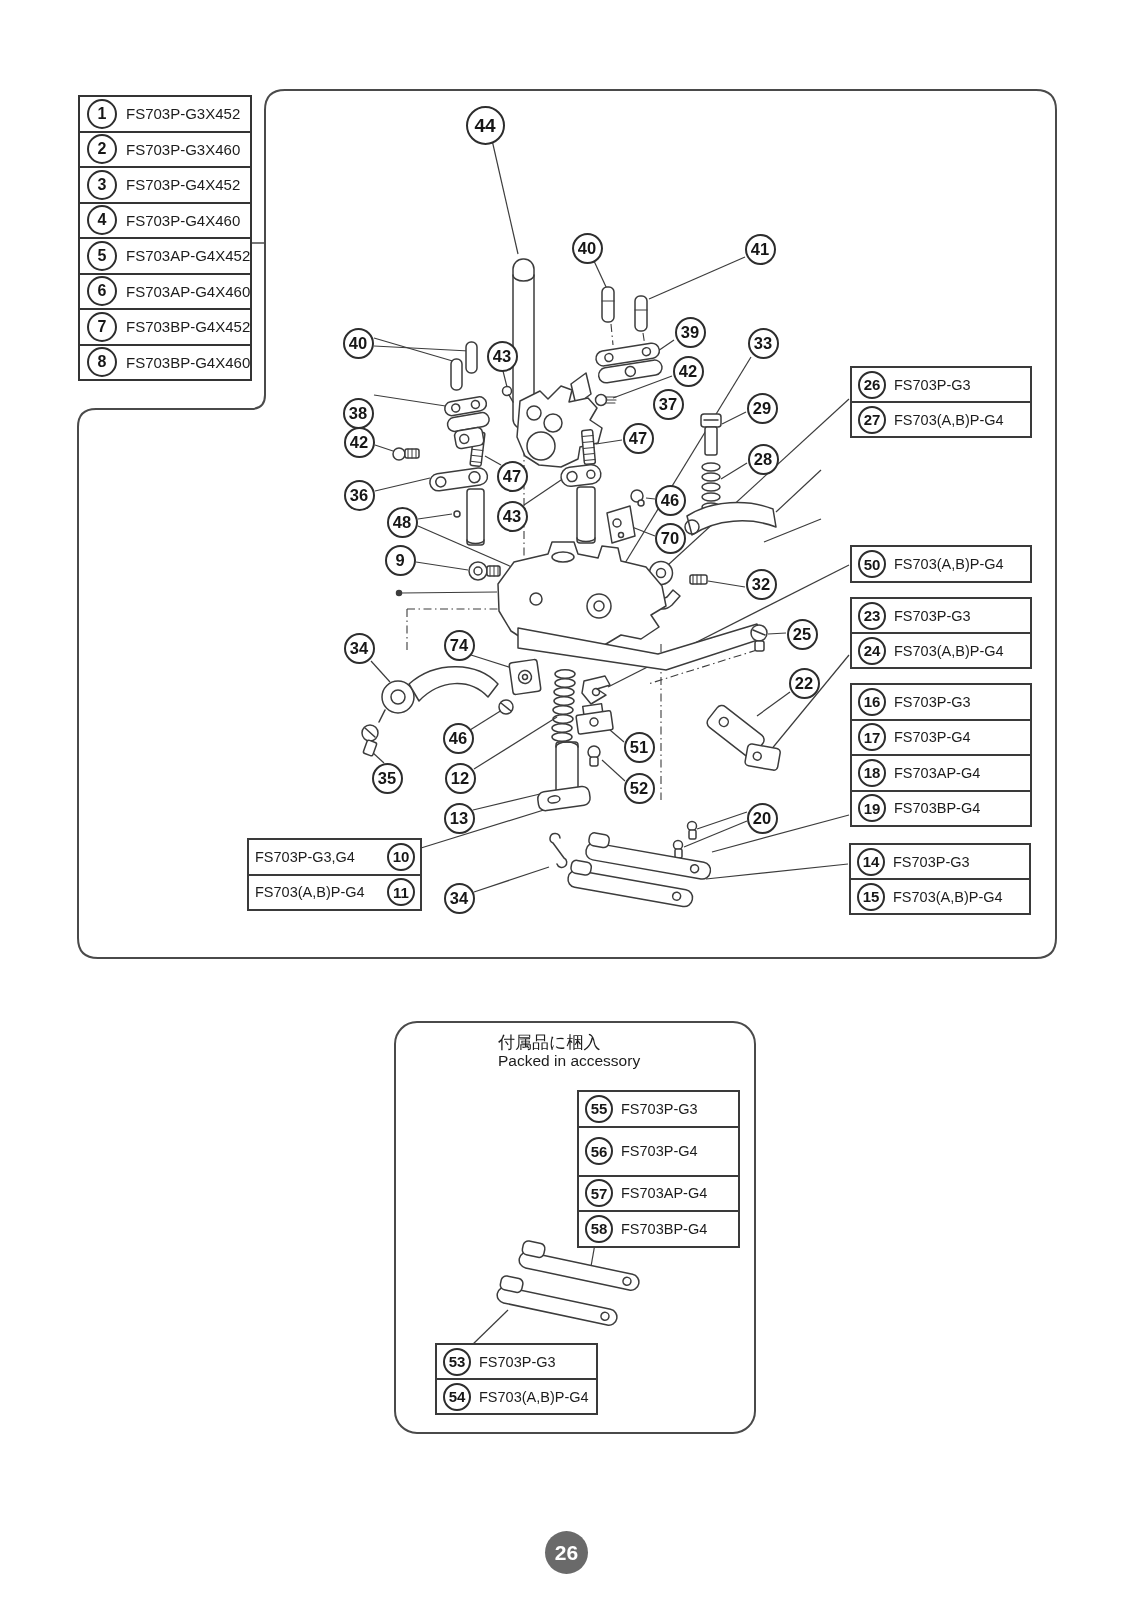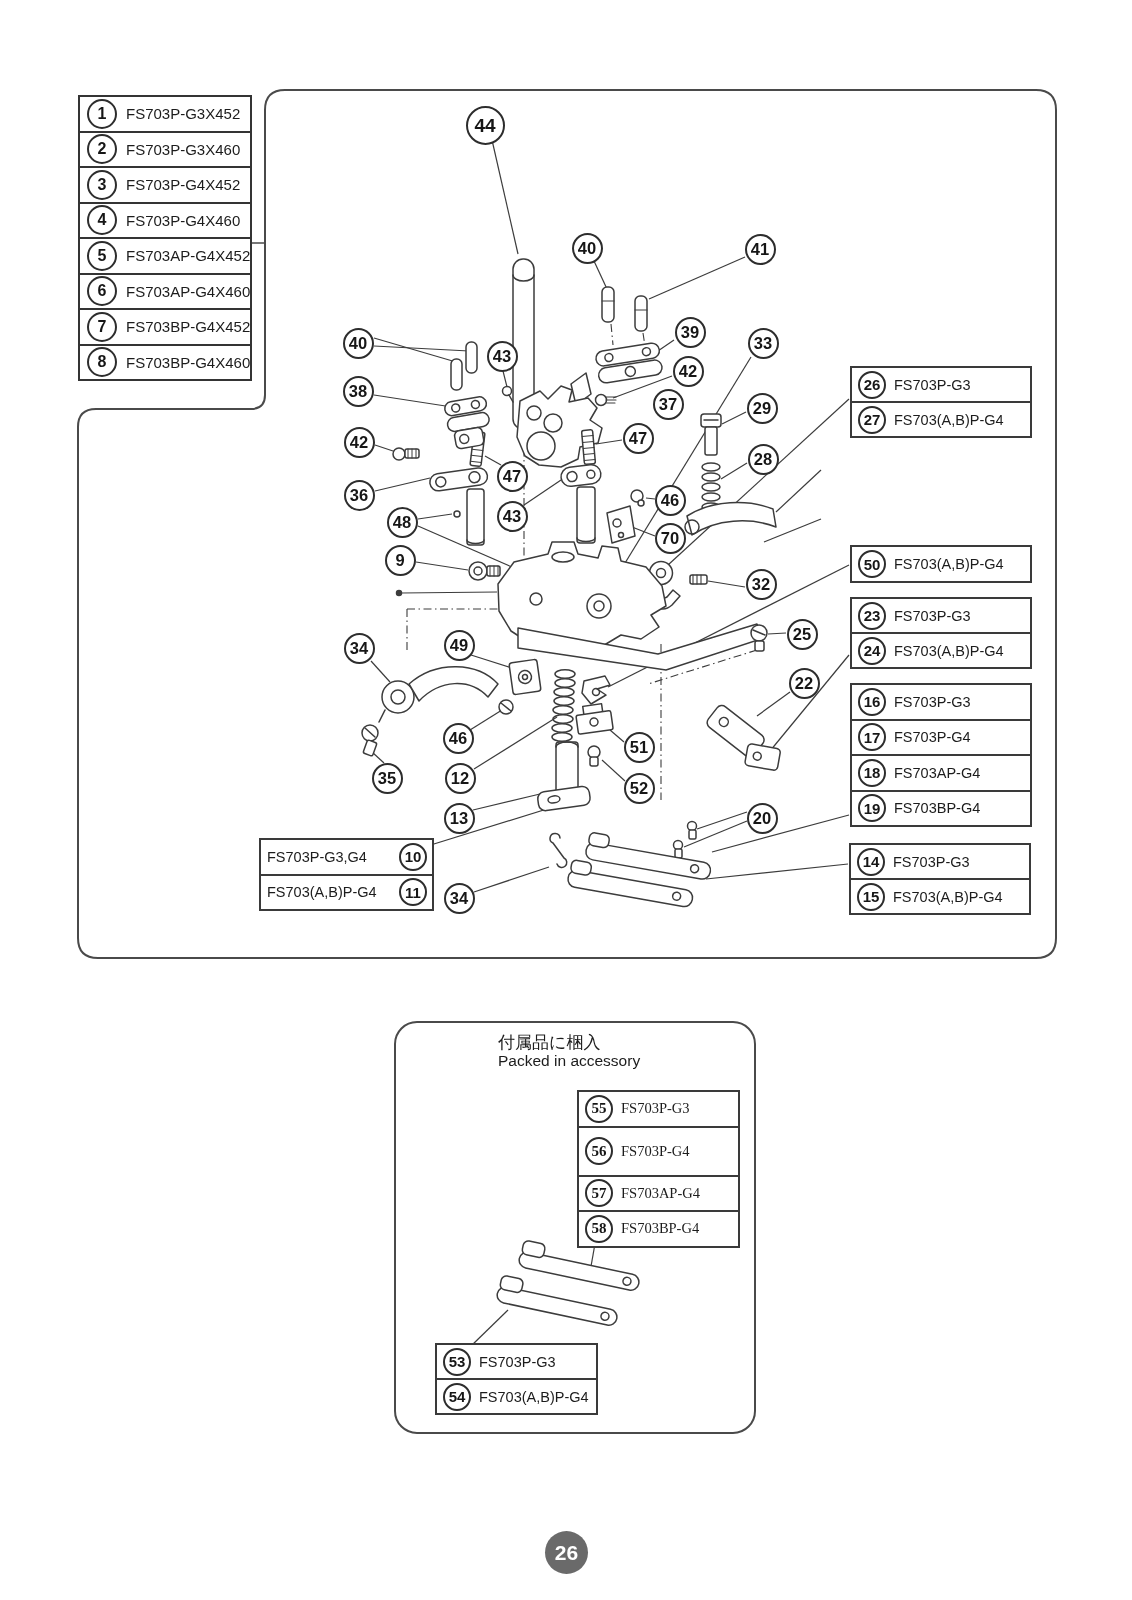--- a/index.html
+++ b/index.html
@@ -427,31 +427,31 @@
       <div class="lgroup" style="left: 849px; top: 843px; width: 182px;">
         <div class="grow" style="height: 37px;">
           <span class="co sz28">14</span>
           <span class="lab">FS703P-G3</span>
         </div>
         <div class="grow" style="height: 37px;">
           <span class="co sz28">15</span>
           <span class="lab">FS703(A,B)P-G4</span>
         </div>
       </div>
-      <div class="lgroup" style="left: 247px; top: 838px; width: 175px; margin-left: 12px;">
+      <div class="lgroup" style="left: 247px; top: 838px; width: 175px;">
         <div class="grow rev" style="height: 37.5px;">
           <span class="lab">FS703P-G3,G4</span>
           <span class="co sz28">10</span>
         </div>
         <div class="grow rev" style="height: 37.5px;">
           <span class="lab">FS703(A,B)P-G4</span>
           <span class="co sz28">11</span>
         </div>
       </div>
-      <div class="lgroup" style="left: 577px; top: 1090px; width: 163px; font-family: Liberation Serif, serif;">
+      <div class="lgroup" style="left: 577px; top: 1090px; width: 163px;">
         <div class="grow" style="height: 37.5px;">
           <span class="co sz28">55</span>
           <span class="lab">FS703P-G3</span>
         </div>
         <div class="grow" style="height: 51px;">
           <span class="co sz28">56</span>
           <span class="lab">FS703P-G4</span>
         </div>
         <div class="grow" style="height: 37.5px;">
           <span class="co sz28">57</span>
@@ -476,36 +476,36 @@
   <div id="callouts">
       <span class="co float big" style="left: 465.5px; top: 105.5px;">44</span>
       <span class="co float" style="left: 571.5px; top: 232.5px;">40</span>
       <span class="co float" style="left: 744.5px; top: 233.5px;">41</span>
       <span class="co float" style="left: 342.5px; top: 327.5px;">40</span>
       <span class="co float" style="left: 486.5px; top: 340.5px;">43</span>
       <span class="co float" style="left: 674.5px; top: 316.5px;">39</span>
       <span class="co float" style="left: 747.5px; top: 327.5px;">33</span>
       <span class="co float" style="left: 672.5px; top: 355.5px;">42</span>
       <span class="co float" style="left: 652.5px; top: 388.5px;">37</span>
-      <span class="co float" style="left: 342.5px; top: 376px;">38</span>
+      <span class="co float" style="left: 342.5px; top: 398px;">38</span>
       <span class="co float" style="left: 746.5px; top: 392.5px;">29</span>
       <span class="co float" style="left: 622.5px; top: 422.5px;">47</span>
       <span class="co float" style="left: 343.5px; top: 426.5px;">42</span>
       <span class="co float" style="left: 747.5px; top: 443.5px;">28</span>
       <span class="co float" style="left: 343.5px; top: 479.5px;">36</span>
       <span class="co float" style="left: 496.5px; top: 460.5px;">47</span>
       <span class="co float" style="left: 496.5px; top: 500.5px;">43</span>
       <span class="co float" style="left: 654.5px; top: 484.5px;">46</span>
       <span class="co float" style="left: 386.5px; top: 506.5px;">48</span>
       <span class="co float" style="left: 654.5px; top: 522.5px;">70</span>
       <span class="co float" style="left: 384.5px; top: 544.5px;">9</span>
       <span class="co float" style="left: 745.5px; top: 568.5px;">32</span>
       <span class="co float" style="left: 786.5px; top: 618.5px;">25</span>
       <span class="co float" style="left: 343.5px; top: 632.5px;">34</span>
-      <span class="co float" style="left: 443.5px; top: 629.5px;">49</span>
+      <span class="co float" style="left: 443.5px; top: 629.5px;">74</span>
       <span class="co float" style="left: 788.5px; top: 667.5px;">22</span>
       <span class="co float" style="left: 442.5px; top: 722.5px;">46</span>
       <span class="co float" style="left: 623.5px; top: 731.5px;">51</span>
       <span class="co float" style="left: 371.5px; top: 762.5px;">35</span>
       <span class="co float" style="left: 444.5px; top: 762.5px;">12</span>
       <span class="co float" style="left: 623.5px; top: 772.5px;">52</span>
       <span class="co float" style="left: 443.5px; top: 802.5px;">13</span>
       <span class="co float" style="left: 746.5px; top: 802.5px;">20</span>
       <span class="co float" style="left: 443.5px; top: 882.5px;">34</span>
     </div>

